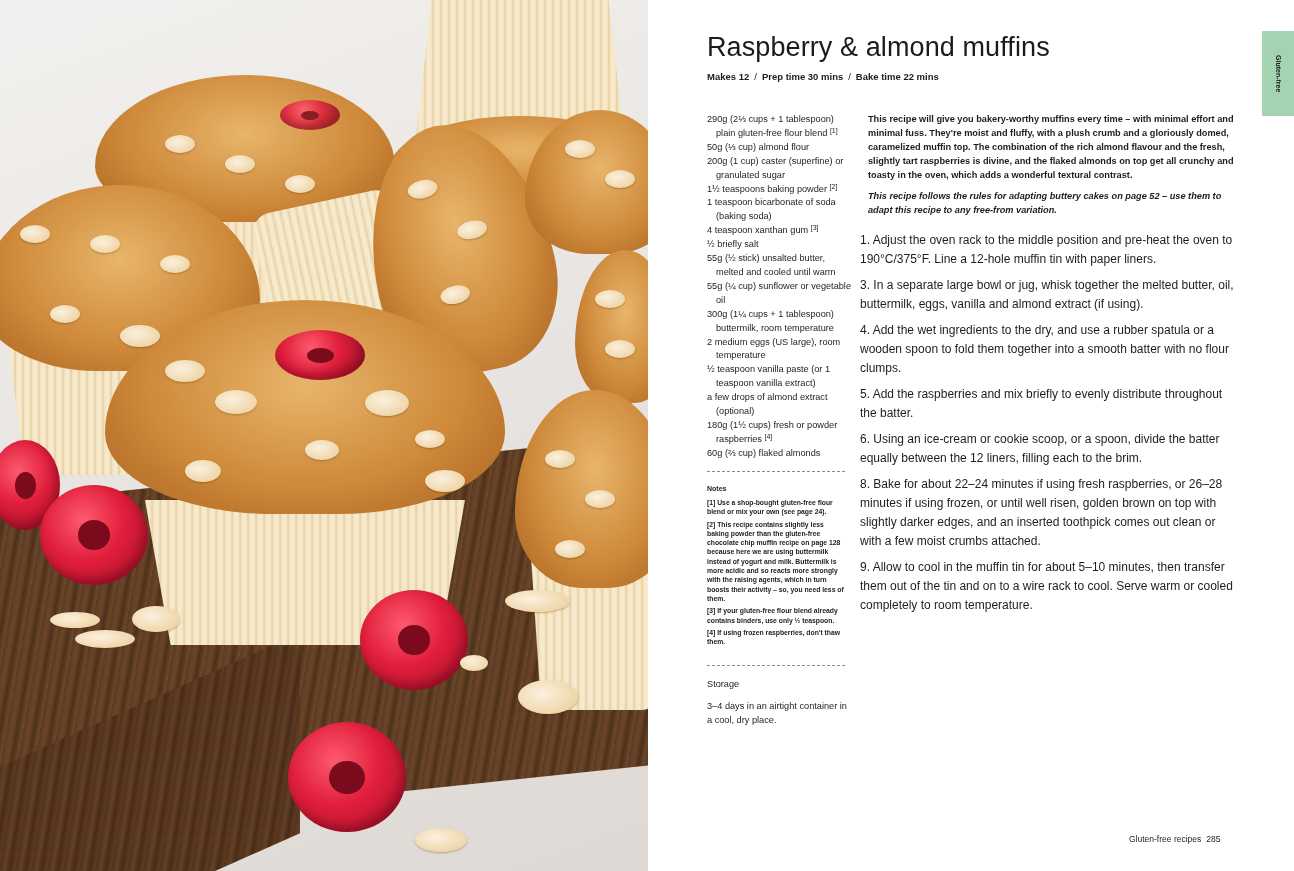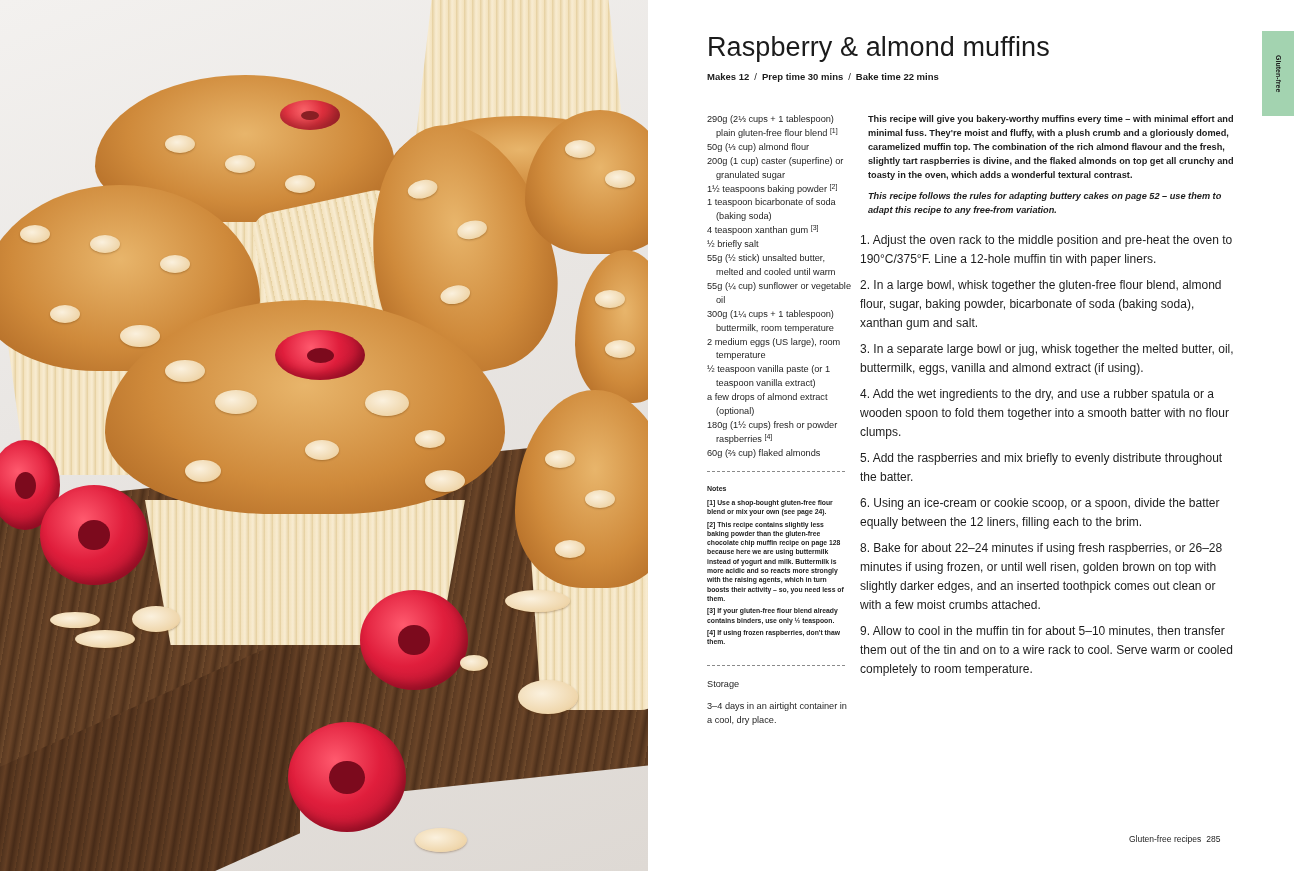--- a/index.html
+++ b/index.html
@@ -208,21 +208,20 @@
 
   <div class="dash" style="top:665px"></div>
   <div class="storage-head">Storage</div>
   <div class="storage-body">3–4 days in an airtight container in a cool, dry place.</div>
 
   <p class="intro">This recipe will give you bakery-worthy muffins every time – with minimal effort and minimal fuss. They're moist and fluffy, with a plush crumb and a gloriously domed, caramelized muffin top. The combination of the rich almond flavour and the fresh, slightly tart raspberries is divine, and the flaked almonds on top get all crunchy and toasty in the oven, which adds a wonderful textural contrast.</p>
   <p class="intro-italic">This recipe follows the rules for adapting buttery cakes on page 52 – use them to adapt this recipe to any free-from variation.</p>
 
   <ol class="method">
     <li>1. Adjust the oven rack to the middle position and pre-heat the oven to 190°C/375°F. Line a 12-hole muffin tin with paper liners.</li>
-    <li>2. In a large bowl, whisk together the gluten-free flour blend, almond flour, sugar, baking powder, bicarbonate of soda (baking soda), xanthan gum and salt.</li>
     <li>3. In a separate large bowl or jug, whisk together the melted butter, oil, buttermilk, eggs, vanilla and almond extract (if using).</li>
     <li>4. Add the wet ingredients to the dry, and use a rubber spatula or a wooden spoon to fold them together into a smooth batter with no flour clumps.</li>
     <li>5. Add the raspberries and mix briefly to evenly distribute throughout the batter.</li>
     <li>6. Using an ice-cream or cookie scoop, or a spoon, divide the batter equally between the 12 liners, filling each to the brim.</li>
     <li>8. Bake for about 22–24 minutes if using fresh raspberries, or 26–28 minutes if using frozen, or until well risen, golden brown on top with slightly darker edges, and an inserted toothpick comes out clean or with a few moist crumbs attached.</li>
     <li>9. Allow to cool in the muffin tin for about 5–10 minutes, then transfer them out of the tin and on to a wire rack to cool. Serve warm or cooled completely to room temperature.</li>
   </ol>
 
   <div class="folio">
     <span>Gluten-free recipes</span><span class="num">285</span>

